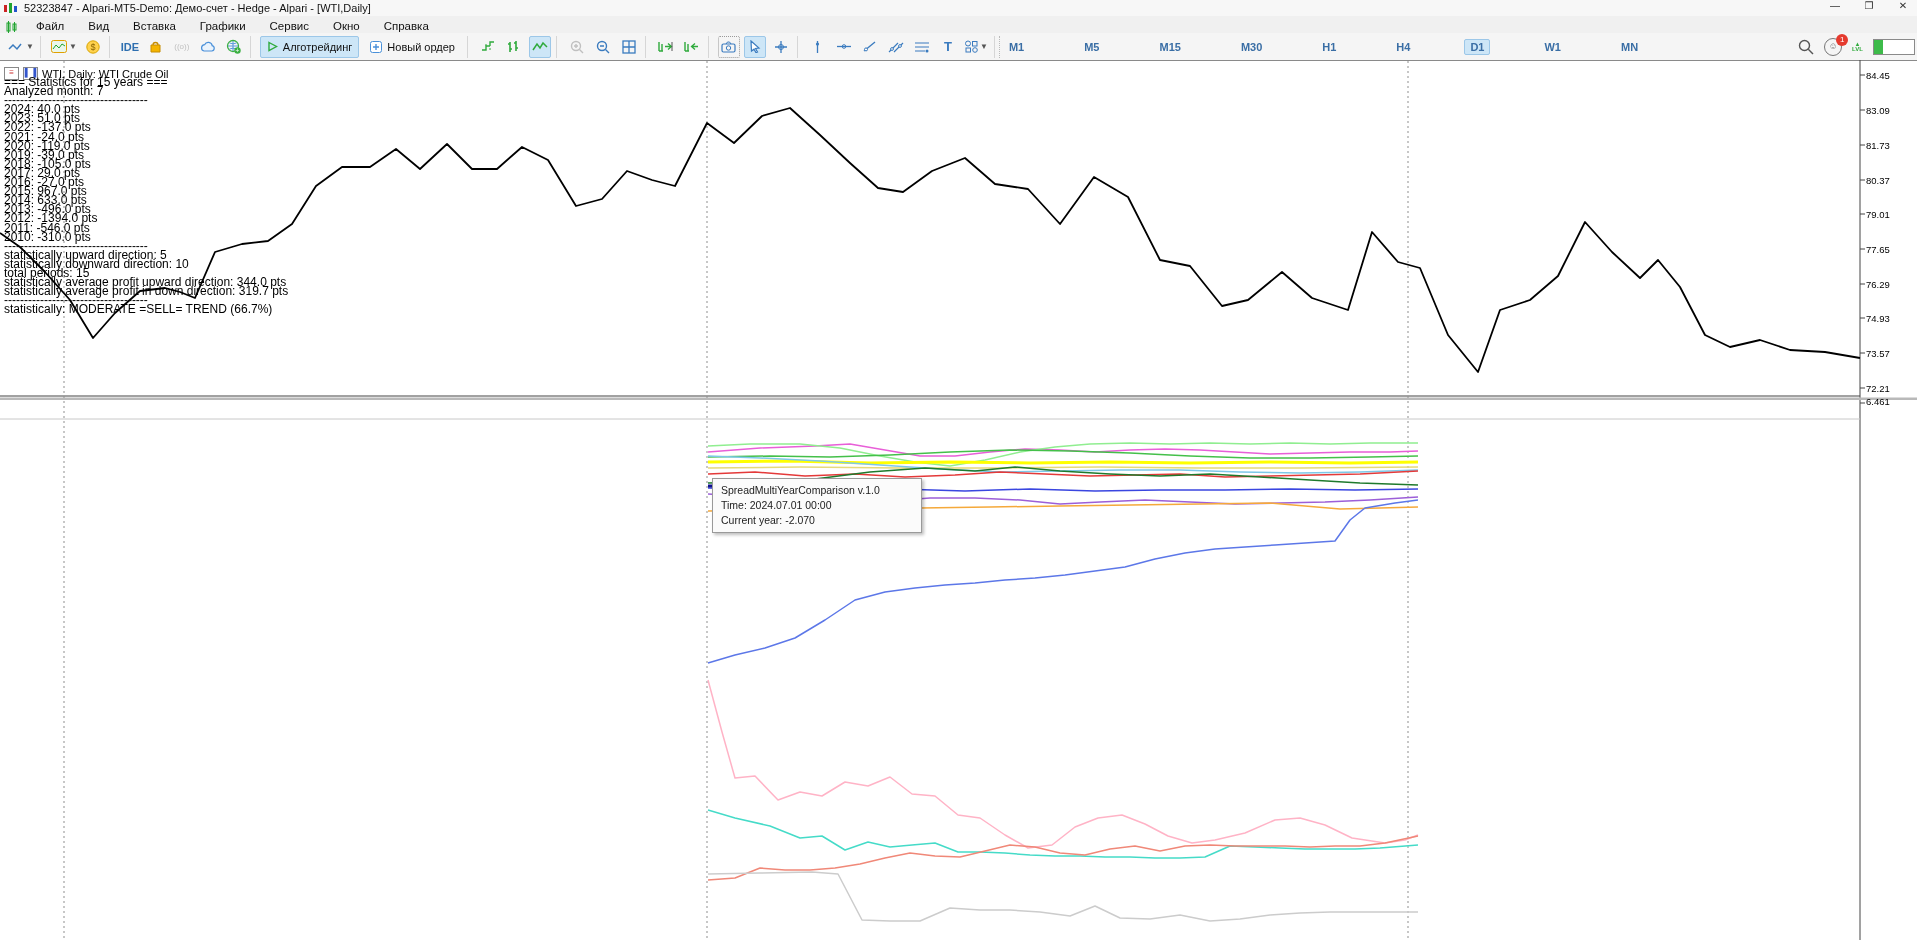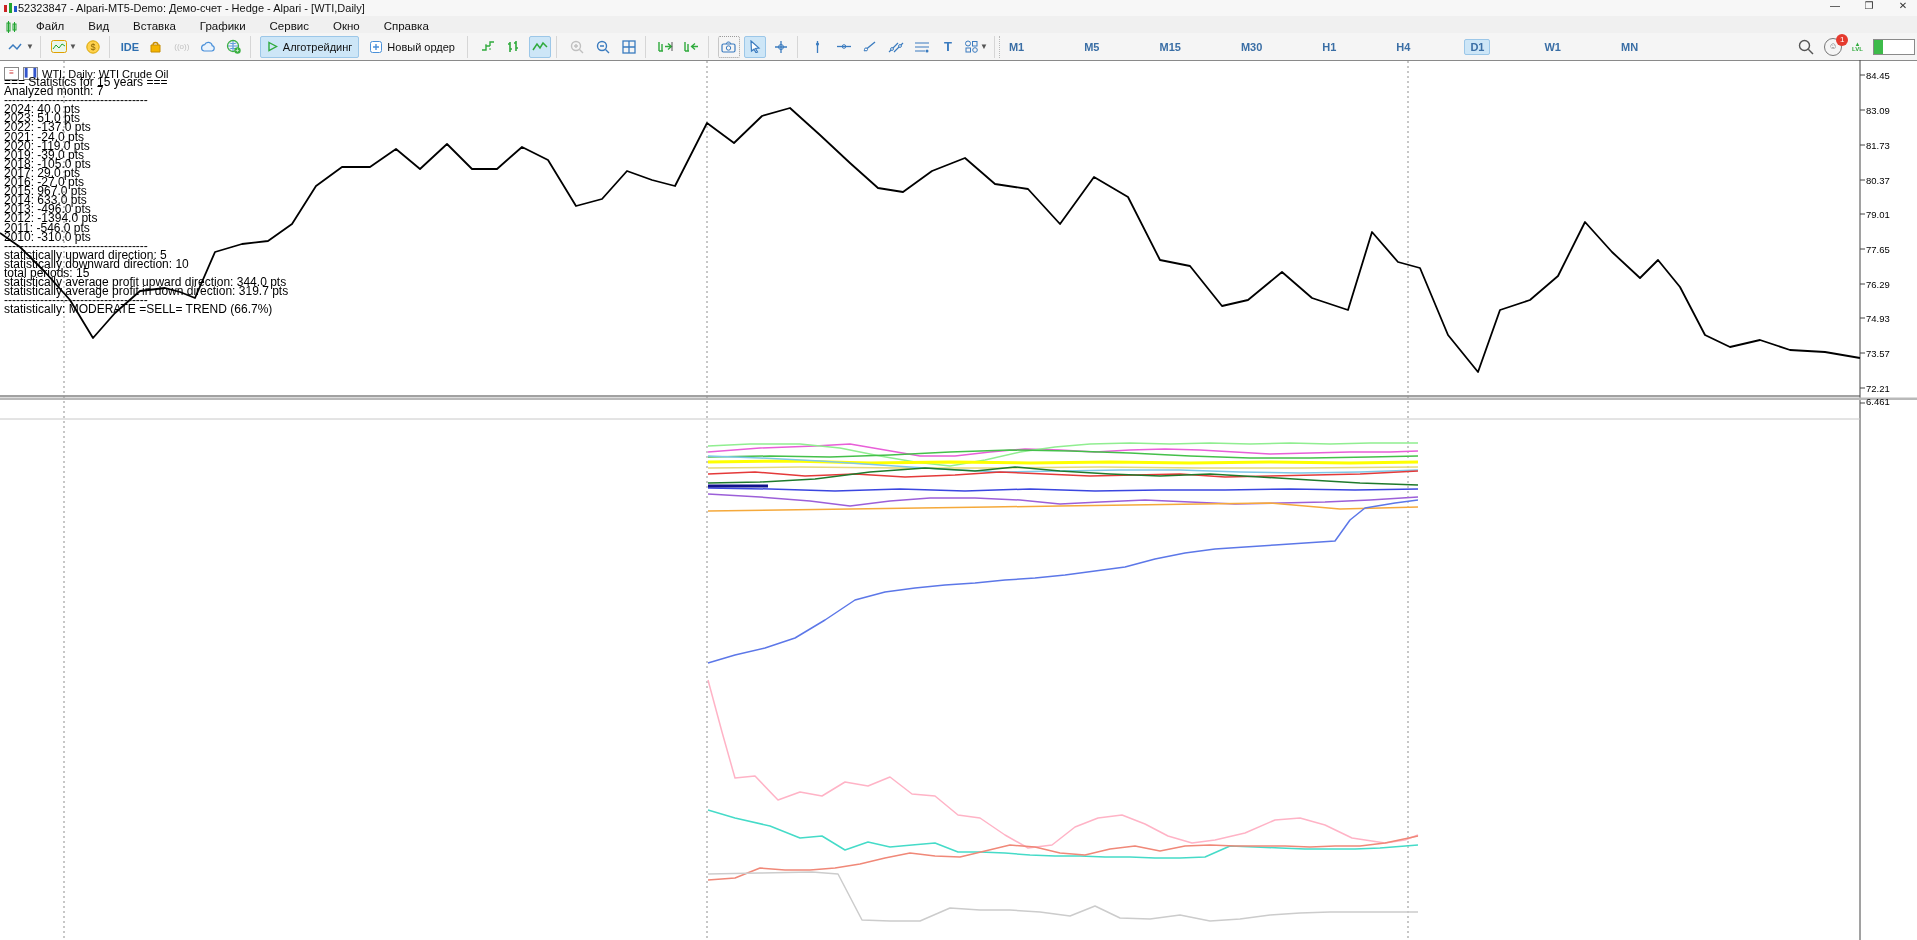--- a/index.html
+++ b/index.html
@@ -1,21 +1,21 @@
 <!DOCTYPE html>
 <html><head>
 <meta charset="utf-8">
 <style>
   html,body{margin:0;padding:0;width:1917px;height:940px;overflow:hidden;
     font-family:"Liberation Sans",sans-serif;background:#fff;position:relative}
   .abs{position:absolute}
   
   #titlebar{left:0;top:0;width:1917px;height:16px;background:#f7f7f7;font-size:11px;color:#111;
     display:flex;align-items:center}
-  #title-text{white-space:nowrap}
+  #title-text{margin-left:6px;white-space:nowrap}
   .win-btns{position:absolute;right:4px;top:0;display:flex;gap:14px;color:#333;font-size:10px}
   .win-btns span{width:20px;text-align:center;cursor:default}
   #menubar{left:0;top:16px;width:1917px;height:17px;background:#f0f0f0;display:flex;align-items:flex-end;
     font-size:11.5px;color:#111}
   #menubar .menu-item{padding:1px 12px;cursor:default}
   .mdi-btns{position:absolute;right:6px;top:18px;display:flex;gap:8px;color:#777;font-size:9px}
   
   #toolbar{left:0;top:33px;width:1917px;height:27px;background:#f5f5f5;border-bottom:1px solid #8a8a8a;
     display:flex;align-items:center;font-size:11px}
   .tgroup{display:flex;align-items:center;height:22px;margin:0 2px;padding:0 3px;border-right:1px solid #d6d6d6}
@@ -361,20 +361,25 @@
 ------------------------------------
 statistically upward direction: 5
 statistically downward direction: 10
 total periods: 15
 statistically average profit upward direction: 344.0 pts
 statistically average profit in down direction: 319.7 pts
 ------------------------------------
 statistically: MODERATE =SELL= TREND (66.7%)</div>
 
 
+  <div class="abs" id="tooltip">
+    <div>SpreadMultiYearComparison v.1.0</div>
+    <div>Time: 2024.07.01 00:00</div>
+    <div>Current year: -2.070</div>
+  </div>
 
   <div id="price-labels">
       <div class="pricelbl" style="top: 15px;">84.45</div>
       <div class="pricelbl" style="top: 50px;">83.09</div>
       <div class="pricelbl" style="top: 85px;">81.73</div>
       <div class="pricelbl" style="top: 120px;">80.37</div>
       <div class="pricelbl" style="top: 154px;">79.01</div>
       <div class="pricelbl" style="top: 189px;">77.65</div>
       <div class="pricelbl" style="top: 224px;">76.29</div>
       <div class="pricelbl" style="top: 258px;">74.93</div>

